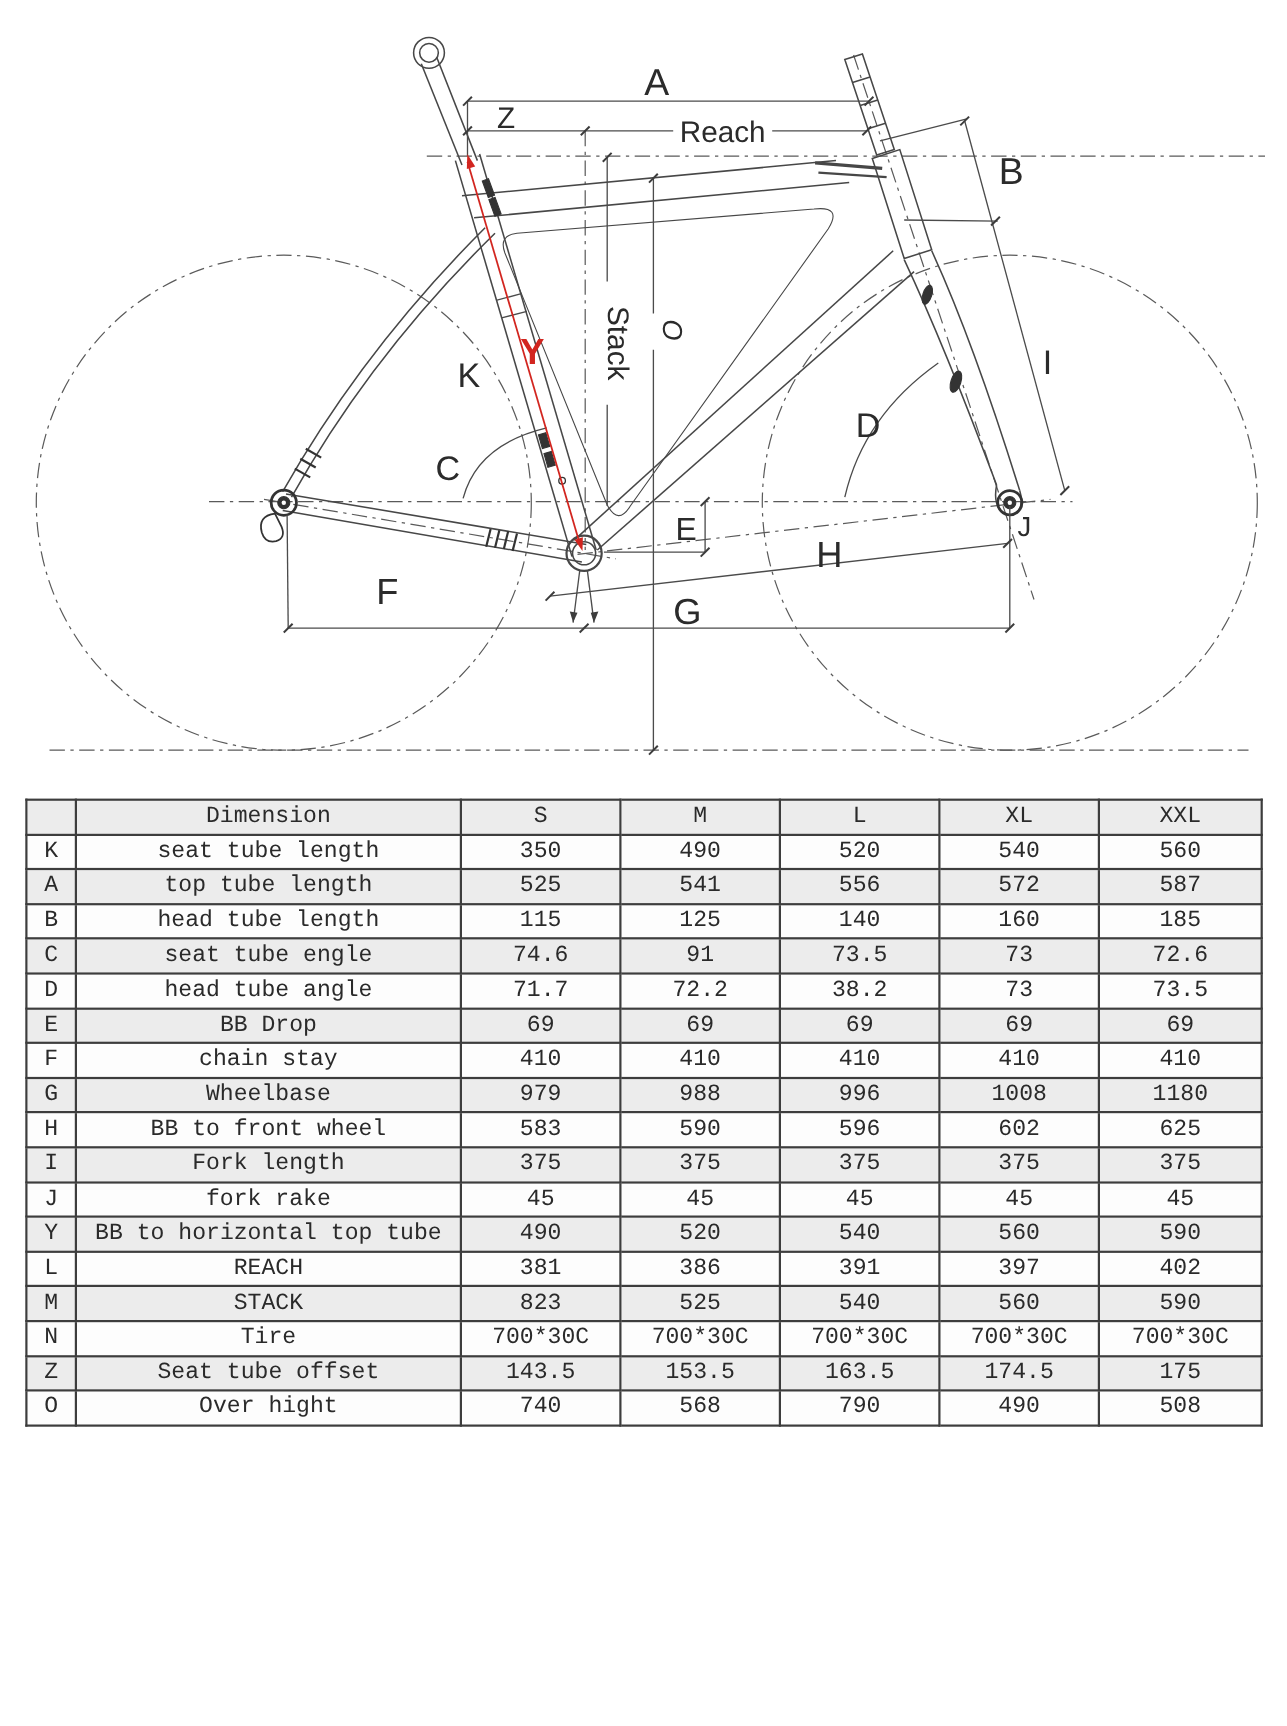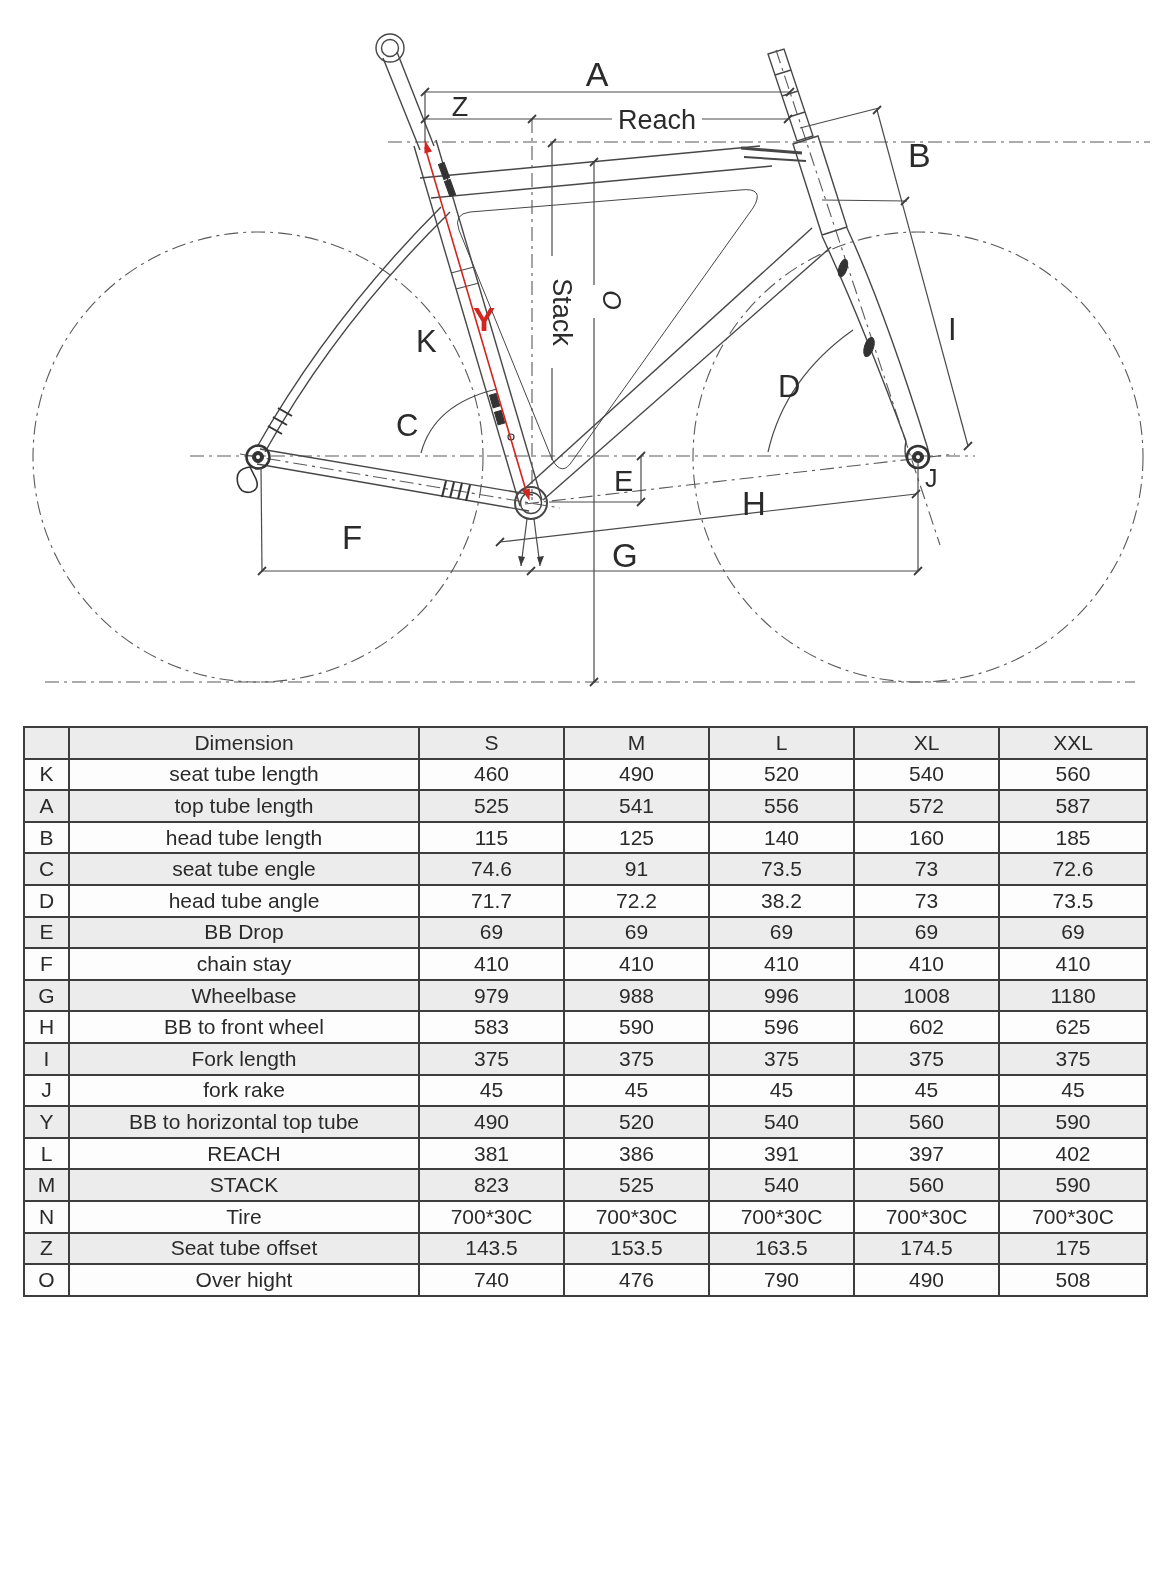--- a/index.html
+++ b/index.html
@@ -6,21 +6,21 @@
   .page {
     position:relative; width:1170px; height:1569px; background:#ffffff;
     font-family:"Liberation Sans", sans-serif; overflow:hidden;
   }
   svg.diagram { position:absolute; left:0; top:0; }
   svg.diagram text { fill:#2b2b2b; font-family:"Liberation Sans", sans-serif; }
 
   table.geo {
     position:absolute; left:23px; top:726px; width:1123px;
     border-collapse:collapse; table-layout:fixed;
-    font-family:Liberation Sans, sans-serif; font-size:21px; color:#2a2a2a;
+    font-family:Liberation Mono, monospace; font-size:21px; color:#2a2a2a;
   }
   table.geo td {
     border:2px solid #3d3d3d; height:29.6px; text-align:center;
     padding:0 2px; white-space:nowrap; overflow:hidden; box-sizing:content-box;
     background:#fdfdfd;
   }
   table.geo tr.shaded td { background:#ececec; }
 </style>
 </head>
 <body>
@@ -222,21 +222,21 @@
           <td>Dimension</td>
           <td>S</td>
           <td>M</td>
           <td>L</td>
           <td>XL</td>
           <td>XXL</td>
         </tr>
         <tr>
           <td>K</td>
           <td>seat tube length</td>
-          <td>460</td>
+          <td>350</td>
           <td>490</td>
           <td>520</td>
           <td>540</td>
           <td>560</td>
         </tr>
         <tr class="shaded">
           <td>A</td>
           <td>top tube length</td>
           <td>525</td>
           <td>541</td>
@@ -367,21 +367,21 @@
           <td>143.5</td>
           <td>153.5</td>
           <td>163.5</td>
           <td>174.5</td>
           <td>175</td>
         </tr>
         <tr>
           <td>O</td>
           <td>Over hight</td>
           <td>740</td>
-          <td>476</td>
+          <td>568</td>
           <td>790</td>
           <td>490</td>
           <td>508</td>
         </tr>
       </tbody>
 </table>
 
 </div>
 
 </body></html>

